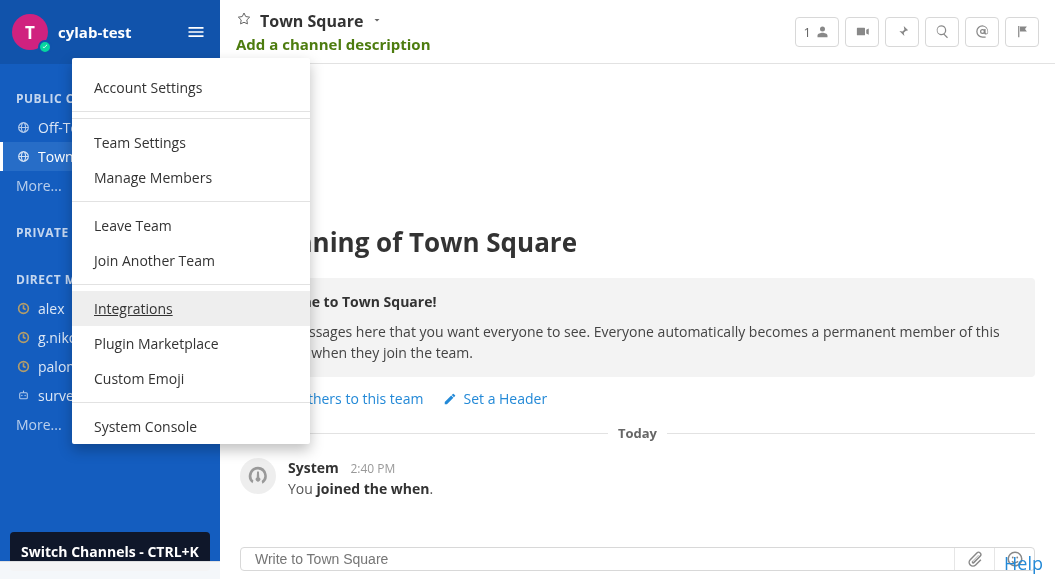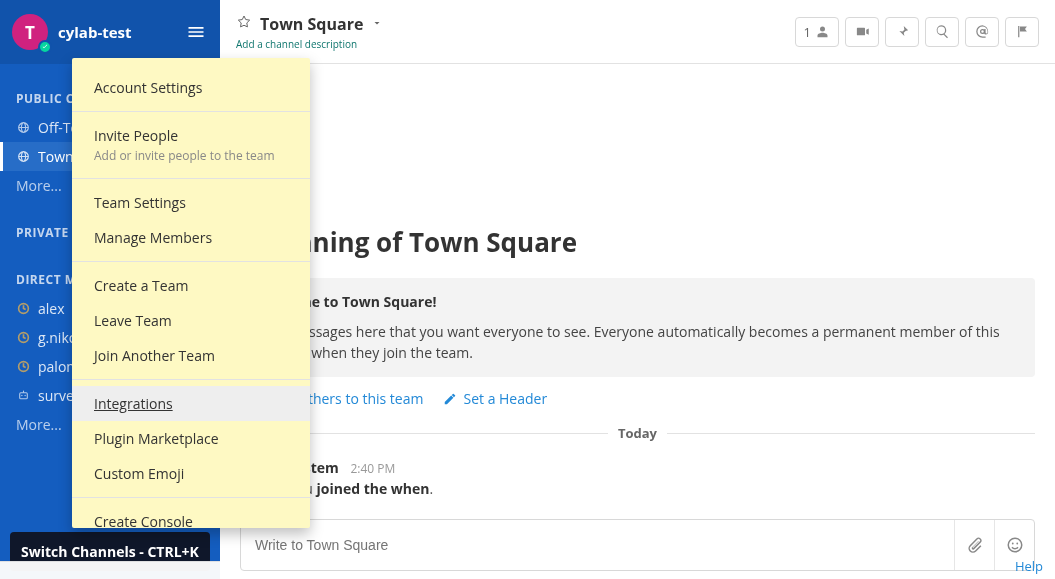--- a/index.html
+++ b/index.html
@@ -30,21 +30,21 @@
   .switch-bar { margin: 8px 10px; background: #0f172a; border-radius: 4px; text-align:center; padding: 10px 6px; font-weight:700; font-size: 14px; cursor:pointer; }
 
   
   .main { flex: 1; height: 100%; display: flex; flex-direction: column; background:#fff; position:relative; }
   .channel-header { height: 64px; border-bottom: 1px solid #e2e2e2; display:flex; align-items:center; padding: 0 16px; justify-content: space-between; }
   .ch-left { display:flex; flex-direction: column; gap: 2px; }
   .ch-title-row { display:flex; align-items:center; gap: 8px; }
   .ch-title-row .star svg { width: 16px; height:16px; fill:none; stroke:#666; stroke-width:1.5; }
   .ch-title { font-weight:700; font-size: 16px; color:#333; }
   .ch-chev svg { width: 12px; height: 12px; fill:#666; }
-  .ch-desc { color: #0f766e; font-size: 10px; }
+  .ch-desc { color: #4d7c0f; font-size: 15px; font-weight: bold; }
   .ch-right { display:flex; gap:6px; align-items:center; }
   .hbtn { height: 30px; min-width: 34px; border:1px solid #d8d8d8; border-radius: 4px; background:#fff; display:flex; align-items:center; justify-content:center; color:#666; cursor:pointer; padding: 0 8px; font-size:13px; gap:4px; }
   .hbtn svg { width: 15px; height:15px; fill:#888; }
 
   .content { flex:1; overflow:auto; padding: 0 20px; }
   .intro { padding-top: 160px; }
   .intro h1 { font-size: 26px; font-weight:700; margin-bottom: 18px; }
   .welcome-box { background: #f3f3f3; border-radius: 4px; padding: 14px 16px; margin-bottom: 12px; }
   .welcome-box strong { font-weight:700; display:block; margin-bottom:10px; }
   .welcome-box p { line-height: 1.5; color:#444; font-size:14px; }
@@ -58,30 +58,30 @@
 
   .post { display:flex; gap:12px; margin-bottom: 8px; }
   .avatar { width: 36px; height:36px; border-radius:50%; background:#eee; display:flex; align-items:center; justify-content:center; }
   .avatar svg { width: 22px; height:22px; fill:#999; }
   .post-body .who { font-weight:700; display:inline; }
   .post-body .ts { color:#999; font-size:12px; margin-left:8px; }
   .post-body .msg { margin-top:2px; color:#555; }
   .post-body .msg b { font-weight:700; color:#333; }
 
   .composer-wrap { padding: 8px 20px 8px 20px; }
-  .composer { border:1px solid #d8d8d8; border-radius:4px; display:flex; align-items:center; height:52px; }
+  .composer { border:1px solid #d8d8d8; border-radius:4px; display:flex; align-items:center; height:24px; }
   .composer input { flex:1; border:none; outline:none; padding: 0 14px; font-size:14px; height:100%; background:transparent; }
   .composer .cbtn { width:40px; height:100%; display:flex; align-items:center; justify-content:center; border-left:1px solid #e6e6e6; cursor:pointer; }
   .composer .cbtn:first-of-type { border-left:1px solid #e6e6e6; }
   .composer .cbtn svg { width:18px; height:18px; fill:#888; }
 
-  .help-link { position:absolute; right:12px; bottom:4px; color:#2389d7; font-size:13px; text-decoration:none; }
+  .help-link { position:absolute; right:12px; bottom:4px; color:#2389d7; font-size:18px; text-decoration:none; }
 
   
-  .dropdown { position: absolute; left: 72px; top: 58px; width: 238px; background:#fef9c3; color:#333; box-shadow: 0 6px 14px rgba(0,0,0,0.25); border-radius: 2px; z-index: 50; max-height: 470px; overflow:hidden; }
+  .dropdown { position: absolute; left: 72px; top: 58px; width: 238px; background:#ffffff; color:#333; box-shadow: 0 6px 14px rgba(0,0,0,0.25); border-radius: 2px; z-index: 50; max-height: 470px; overflow:hidden; }
   .dropdown-inner { max-height: 470px; overflow-y:auto; }
   .dropdown-inner::-webkit-scrollbar { width: 8px; }
   .dropdown-inner::-webkit-scrollbar-thumb { background:#c4c4c4; border-radius:4px; }
   .dd-item { padding: 8px 22px; font-size:14px; cursor:pointer; color: #333;}
   .dd-item:hover, .dd-item.hover { background:#eeeeee;text-decoration:underline; }
   .dd-sub { font-size:12px; color:#888; margin-top:2px; }
   .dd-sep { height:1px; background:#e2e2e2; margin: 6px 0; }
   .dd-top-pad { height: 12px; }
 
   
@@ -177,37 +177,32 @@
     <div class="sb-more">More...</div>
   </div>
 
   <div class="switch-bar">Switch Channels - CTRL+K</div>
 
   <div class="dropdown">
     <div class="dropdown-inner">
       <div class="dd-top-pad"></div>
       <div class="dd-item">Account Settings</div>
       <div class="dd-sep"></div>
-      <div class="dd-item">
-        <div>Invite People</div>
-        <div class="dd-sub">Add or invite people to the team</div>
-      </div>
       <div class="dd-sep"></div>
       <div class="dd-item">Team Settings</div>
       <div class="dd-item">Manage Members</div>
       <div class="dd-sep"></div>
-      <div class="dd-item">Create a Team</div>
       <div class="dd-item">Leave Team</div>
       <div class="dd-item">Join Another Team</div>
       <div class="dd-sep"></div>
       <div class="dd-item hover">Integrations</div>
       <div class="dd-item">Plugin Marketplace</div>
       <div class="dd-item">Custom Emoji</div>
       <div class="dd-sep"></div>
-      <div class="dd-item">Create Console</div>
+      <div class="dd-item">System Console</div>
     </div>
   </div>
 </div>
 
 <div class="main">
   <div class="channel-header">
     <div class="ch-left">
       <div class="ch-title-row">
         <span class="star"><svg viewBox="0 0 24 24">
               <path d="M12 3l2.6 5.3 5.9.9-4.3 4.2 1 5.9L12 16.9 6.8 19.3l1-5.9L3.5 9.2l5.9-.9z"></path>

